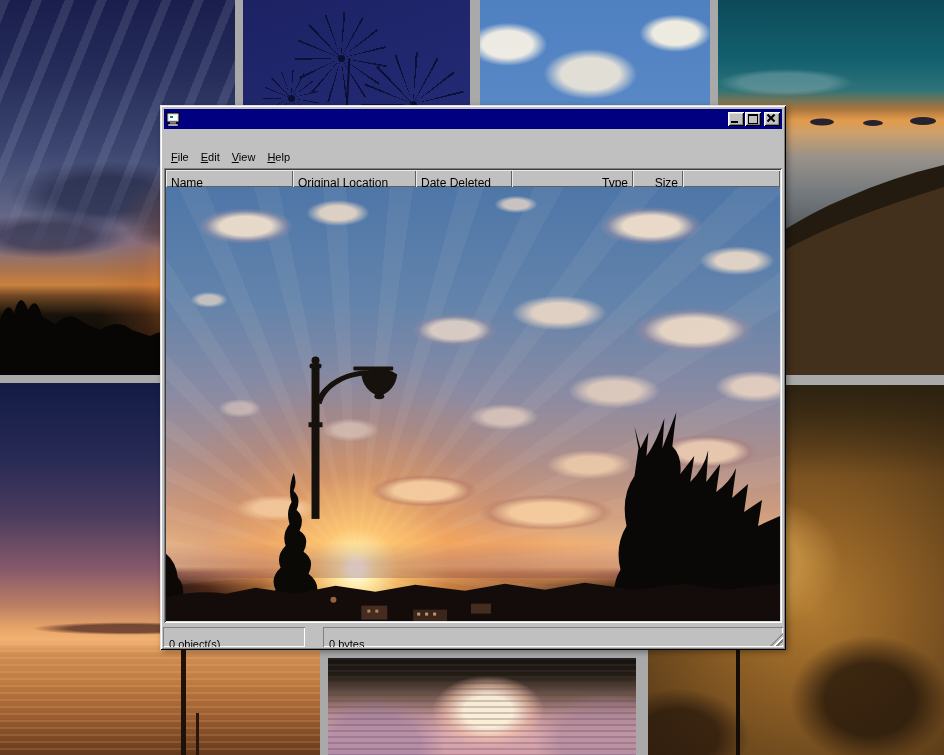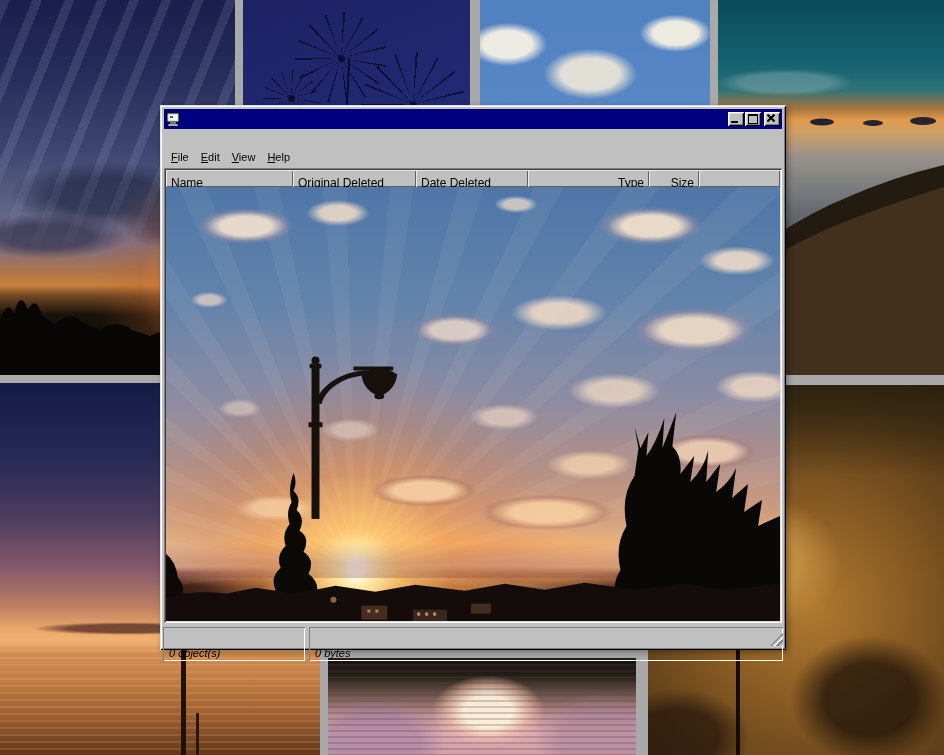--- a/index.html
+++ b/index.html
@@ -120,21 +120,21 @@
 
   #client{flex:1 1 auto;margin:1px;background:#c0c0c0;
     box-shadow:inset 1px 1px 0 #808080, inset -1px -1px 0 #fff,
                inset 2px 2px 0 #404040, inset -2px -2px 0 #dfdfdf;
     padding:2px;display:flex;flex-direction:column;overflow:hidden;}
   #header-row{height:17px;flex:0 0 auto;display:flex;background:#c0c0c0;}
   .hdr{box-sizing:border-box;font-size:12px;color:#000;line-height:17px;
     padding:5px 5px;background:#c0c0c0;overflow:hidden;white-space:nowrap;
     box-shadow:inset 1px 1px 0 #e9e9e9, inset -1px -1px 0 #606060;}
   .hdr.right{text-align:right;}
-  .w-name{width:127px;} .w-loc{width:123px;} .w-date{width:112px;}
+  .w-name{width:127px;} .w-loc{width:123px;} .w-date{width:96px;}
   .w-type{width:121px;text-align:right;} .w-size{width:50px;} .w-fill{flex:1;}
 
   
   #view{flex:1 1 auto;position:relative;overflow:hidden;background:#54779f;}
   #photo{position:absolute;inset:0;}
   #photo .sky{position:absolute;inset:0;
     background:
       radial-gradient(circle at 31% 88%, #fffbe8 0 7px, #ffeaa6 18px, rgba(255,199,110,.85) 42px, rgba(242,152,72,.45) 95px, rgba(210,120,70,.2) 150px, transparent 210px),
       radial-gradient(ellipse 60% 14% at 45% 87%, rgba(255,170,90,.55) 0 40%, transparent 75%),
       linear-gradient(180deg,#4e76a8 0%,#6283ab 26%,#8b8ba3 48%,#b08f89 64%,#cf9c7d 75%,#e9b98b 84%,#f4d096 87.5%,#8a5544 89%,#2a1410 92%,#0c0705 100%);}
@@ -163,24 +163,24 @@
       radial-gradient(ellipse 90px 24px at 62% 75%, rgba(248,208,162,.88) 0 40%, rgba(178,116,96,.4) 64%, transparent 75%),
       radial-gradient(ellipse 60px 18px at 89% 77%, rgba(240,198,156,.8) 0 40%, transparent 72%);}
   #photo .haze{position:absolute;left:0;right:0;top:82%;height:8%;
     background:linear-gradient(180deg, transparent, rgba(150,95,110,.35) 55%, rgba(120,70,80,.3));}
   #photo svg{position:absolute;inset:0;}
 
   
   #statusbar{height:20px;flex:0 0 auto;margin-top:3px;display:flex;gap:4px;
     position:relative;align-items:stretch;}
   .status-panel{box-shadow:inset 1px 1px 0 #808080, inset -1px -1px 0 #fff;
-    font-size:11px;color:#000;line-height:18px;padding:17px 6px;box-sizing:border-box;
-    white-space:nowrap;overflow:hidden;font-style:italic;}
+    font-size:11px;color:#000;line-height:18px;padding:8px 6px;box-sizing:border-box;
+    white-space:nowrap;overflow:hidden;}
   #status-objects{width:142px;flex:0 0 auto;}
-  #status-bytes{flex:1 1 auto;}
+  #status-bytes{flex:1 1 auto;margin-left:14px;}
   #resize-grip{position:absolute;right:0;bottom:1px;width:13px;height:13px;
     clip-path:polygon(100% 0,100% 100%,0 100%);
     background:repeating-linear-gradient(135deg,#c0c0c0 0 2px,#fff 2px 3px,#808080 3px 5px);}
 </style>
 </head>
 <body>
 
 <div id="desktop">
 
   <div id="tile-rays" class="tile">
@@ -252,21 +252,21 @@
   <div id="menubar">
     <span class="menu-item"><u>F</u>ile</span>
     <span class="menu-item"><u>E</u>dit</span>
     <span class="menu-item"><u>V</u>iew</span>
     <span class="menu-item"><u>H</u>elp</span>
   </div>
 
   <div id="client">
     <div id="header-row">
       <div class="hdr w-name">Name</div>
-      <div class="hdr w-loc">Original Deleted</div>
+      <div class="hdr w-loc">Original Location</div>
       <div class="hdr w-date">Date Deleted</div>
       <div class="hdr w-type">Type</div>
       <div class="hdr w-size right">Size</div>
       <div class="hdr w-fill"></div>
     </div>
 
     <div id="view">
       <div id="photo">
         <div class="sky"></div>
         <div class="rays"></div>

